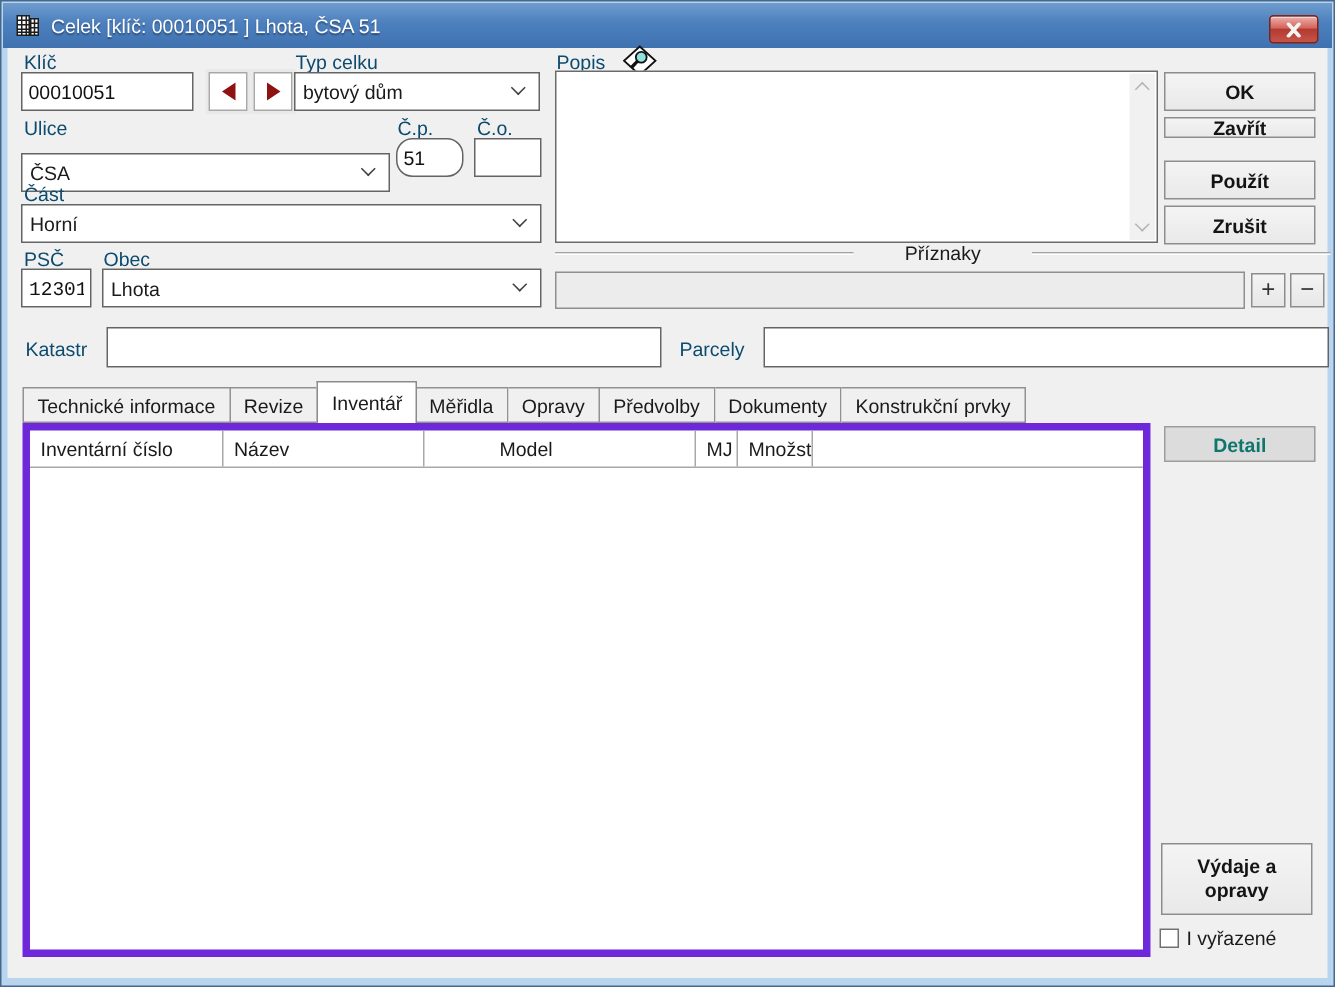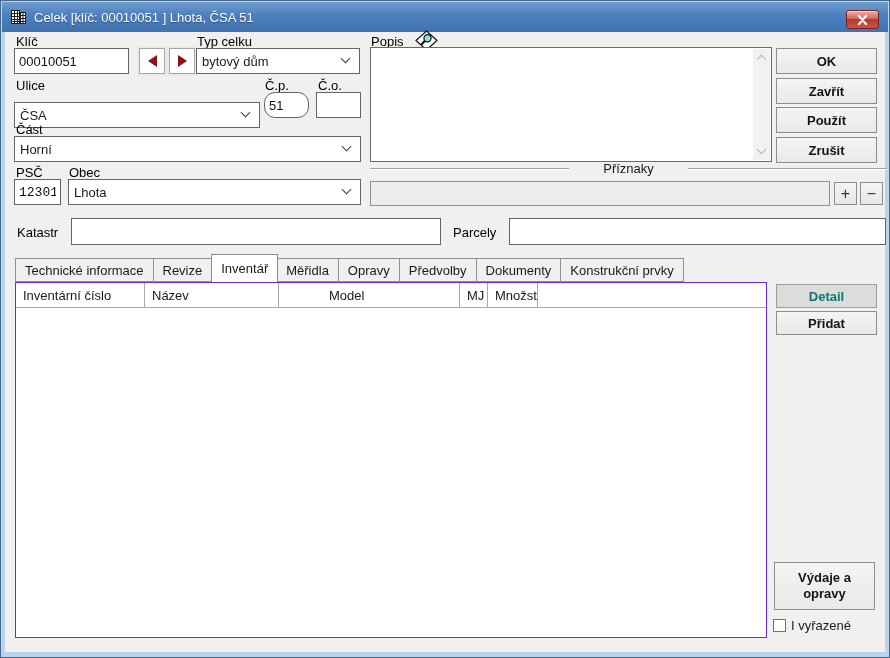--- a/index.html
+++ b/index.html
@@ -13,21 +13,21 @@
     display:flex; align-items:center; padding:0 8px; }
   .titlebar .title { color:#ffffff; font-size:13px; margin-left:7px; text-shadow:0 1px 1px rgba(0,0,0,.35); }
   .close-btn { position:absolute; right:9px; top:8px; width:33px; height:19px;
     background:linear-gradient(180deg,#efb0aa 0%,#d4655c 45%,#b43a30 50%,#c6544a 100%);
     border:1px solid #7e241d; border-radius:3px; display:flex; align-items:center; justify-content:center;
     color:#f3f3f3; font-weight:bold; font-size:11px; cursor:pointer; box-shadow:inset 0 1px 0 rgba(255,255,255,.5); }
 
   .client { position:absolute; left:4px; top:31px; right:4px; bottom:5px; background:#f0f0f0; }
 
   .abs { position:absolute; }
-  .lbl { position:absolute; font-size:13px; color:#000000; white-space:nowrap; }
+  .lbl { position:absolute; font-size:13px; color:#0c4a6e; white-space:nowrap; }
 
   .tbox { position:absolute; background:#fff; border:1px solid #646464; font-size:13px; padding:3px 4px;
     font-family:"Liberation Sans", sans-serif; color:#111; }
   input.tbox { outline:none; }
 
   .sel { position:absolute; background:#fff; border:1px solid #646464; display:flex; align-items:center;
     padding-left:5px; font-size:13px; cursor:default; }
   .chev { position:absolute; right:10px; top:50%; width:7px; height:7px; margin-top:-6px;
     border-right:1.5px solid #3f3f3f; border-bottom:1.5px solid #3f3f3f; transform:rotate(45deg); }
 
@@ -55,21 +55,21 @@
   .flagfield { position:absolute; background:#ececec; border:1px solid #8f8f8f; }
   .pm { position:absolute; width:23px; height:23px; background:linear-gradient(180deg,#f4f4f4,#e7e7e7);
     border:1px solid #8d8d8d; font-size:16px; color:#333; display:flex; align-items:center; justify-content:center; cursor:pointer; }
 
   .tabs { position:absolute; left:14px; top:253px; height:28px; display:flex; align-items:flex-end; }
   .tab { height:24px; background:#f0f0f0; border:1px solid #919191; border-left:none; padding:4px 9px 0 9px;
     font-size:13px; white-space:nowrap; cursor:pointer; }
   .tab:first-child { border-left:1px solid #919191; }
   .tab.active { height:28px; background:#fff; border:1px solid #8c8c8c; border-bottom:none; padding-top:6px; z-index:2; margin:0 -1px; }
 
-  .grid { position:absolute; left:14px; top:281px; width:752px; height:356px; background:#fff; border:1px solid #6d28d9; }
+  .grid { position:absolute; left:14px; top:281px; width:752px; height:356px; background:#fff; border:5px solid #6d28d9; }
   .grid-head { display:flex; height:25px; border-bottom:1px solid #a8a8a8; }
   .gh { padding:5px 0 0 7px; font-size:13px; border-right:1px solid #a8a8a8; overflow:hidden; white-space:nowrap; }
 
   .chk-row { position:absolute; display:flex; align-items:center; gap:5px; }
   .chk { width:13px; height:13px; background:#fff; border:1px solid #707070; }
 </style>
 </head>
 <body>
 
 <div class="window">
@@ -122,21 +122,21 @@
       <div class="sarr up">
           <span class="schev u"></span>
         </div>
       <div class="sarr down">
           <span class="schev d"></span>
         </div>
     </div>
   </div>
 
   <div class="btn" style="left:775px; top:47px; width:101px; height:26px;">OK</div>
-  <div class="btn" style="left:775px; top:77px; width:101px; height:26px;">Zavřít</div>
+  <div class="btn" style="left:775px; top:77px; width:101px; height:14px;">Zavřít</div>
   <div class="btn" style="left:775px; top:106px; width:101px; height:26px;">Použít</div>
   <div class="btn" style="left:775px; top:136px; width:101px; height:26px;">Zrušit</div>
 
   <div class="lbl" style="left:15px; top:77px;">Ulice</div>
   <div class="sel" style="left:13px; top:101px; width:246px; height:26px;">
     <span>ČSA</span>
     <span class="chev"></span>
   </div>
   <div class="lbl" style="left:264px; top:77px;">Č.p.</div>
   <input class="tbox" style="left: 263px; top: 91px; width: 45px; height: 26px; border-radius: 11px;" value="51">
@@ -190,21 +190,20 @@
       <div class="gh" style="width:134px;">Název</div>
       <div class="gh" style="width:138px;margin-left:43px;">Model</div>
       <div class="gh" style="width:28px;">MJ</div>
       <div class="gh" style="width:50px;">Množst</div>
       <div class="gh" style="flex:1; border-right:none;"></div>
     </div>
     <div style="height:330px;"></div>
   </div>
 
   <div class="btn disabled" style="left:775px; top:283px; width:101px; height:24px;">Detail</div>
-  <div class="btn" style="left:775px; top:310px; width:101px; height:24px;">Přidat</div>
   <div class="btn" style="left:773px; top:561px; width:101px; height:48px; padding:16px 10px; line-height:1.25;">Výdaje a opravy</div>
 
   <div class="chk-row" style="left:772px; top:617px;">
     <span class="chk"></span>
     <span>I vyřazené</span>
   </div>
 
 </div>
 
 </body></html>

